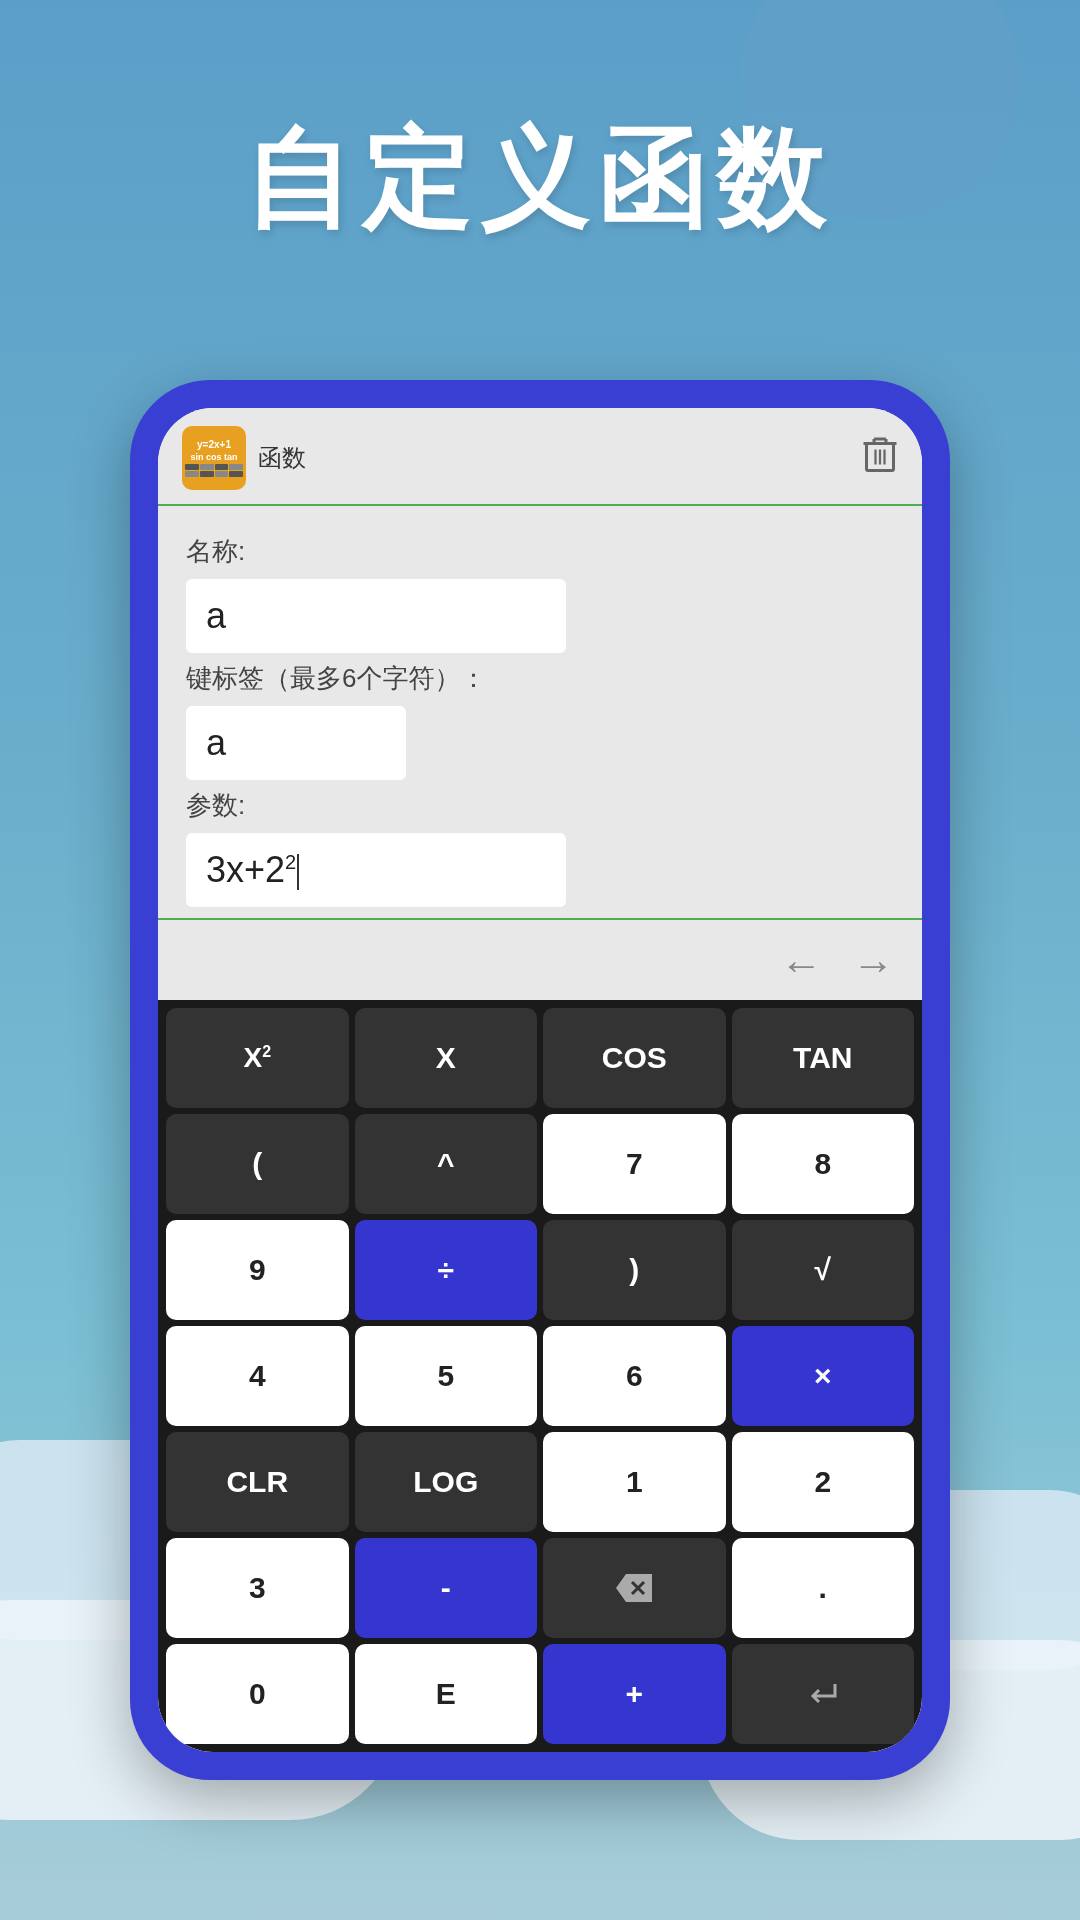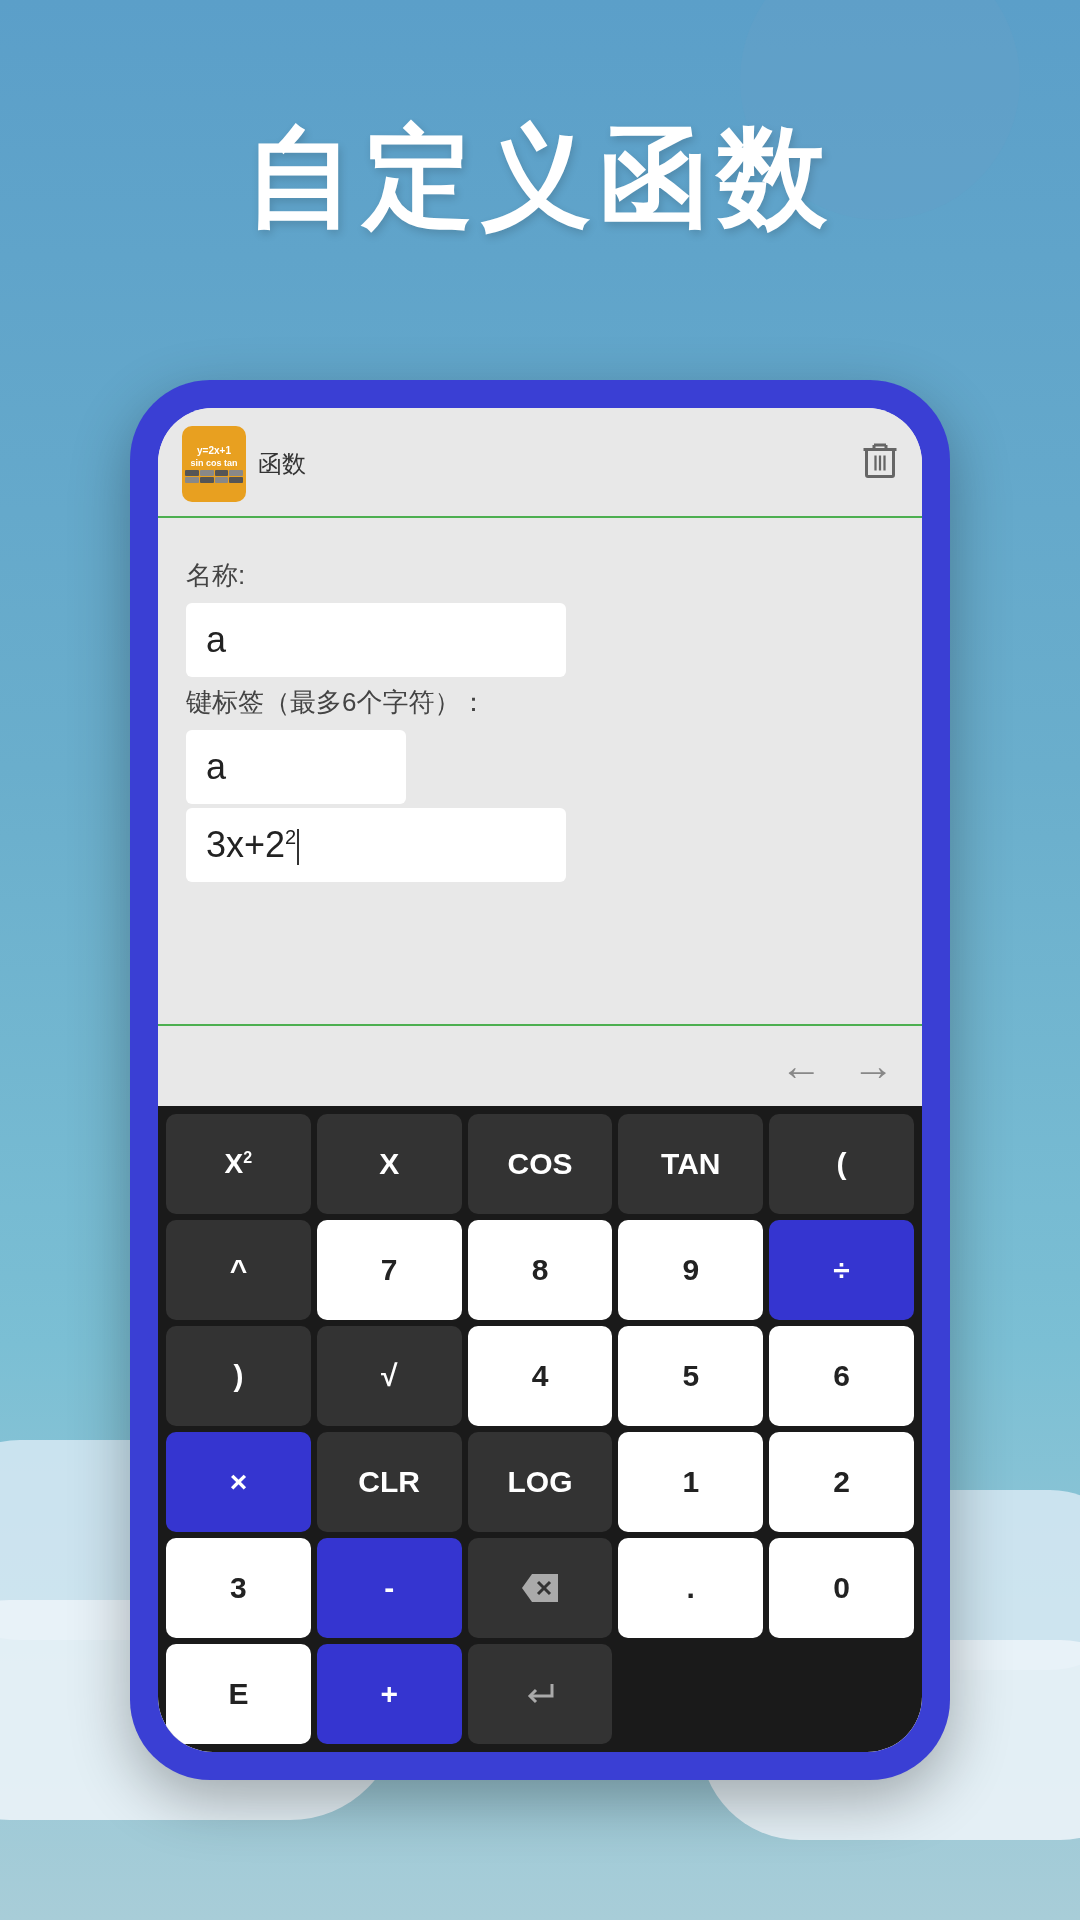--- a/index.html
+++ b/index.html
@@ -110,21 +110,21 @@
       display: flex;
       align-items: center;
       gap: 12px;
       border-bottom: 2px solid #4caf50;
       padding-bottom: 14px;
       flex-shrink: 0;
     }
 
     .app-icon {
       width: 64px;
-      height: 76px;
+      height: 64px;
       background: #e8a020;
       border-radius: 10px;
       display: flex;
       flex-direction: column;
       align-items: center;
       justify-content: center;
       flex-shrink: 0;
       position: relative;
       overflow: hidden;
     }
@@ -167,21 +167,21 @@
     .header-trash {
       font-size: 32px;
       color: #666;
       cursor: pointer;
     }
 
     
     .form-content {
       flex: 1;
       background: #e8e8e8;
-      padding: 32px 28px;
+      padding: 20px 28px;
       overflow-y: auto;
     }
 
     .form-label {
       font-size: 26px;
       color: #444;
       margin-bottom: 10px;
       margin-top: 8px;
     }
 
@@ -236,21 +236,21 @@
       cursor: pointer;
       font-weight: 300;
     }
 
     
     .calc-keyboard {
       background: #1a1a1a;
       flex-shrink: 0;
       padding: 8px;
       display: grid;
-      grid-template-columns: repeat(5, 1fr);
+      grid-template-columns: repeat(4, 1fr);
       gap: 6px;
       border-radius: 0 0 55px 55px;
     }
 
     .calc-key {
       height: 100px;
       border-radius: 10px;
       display: flex;
       align-items: center;
       justify-content: center;
@@ -337,20 +337,21 @@
       <div class="form-label">名称:</div>
       <div class="form-input form-input-wide">
         <span>a</span>
       </div>
 
       <div class="form-label">键标签（最多6个字符）：</div>
       <div class="form-input form-input-medium">
         <span>a</span>
       </div>
 
+      <div class="form-label">参数:</div>
 
       <div class="form-input form-input-wide">
         <span class="formula-text">3x+2<sup>2</sup></span><span class="cursor-blink"></span>
       </div>
     </div>
 
     <div class="nav-row">
       <span class="nav-arrow">←</span>
       <span class="nav-arrow">→</span>
     </div>

